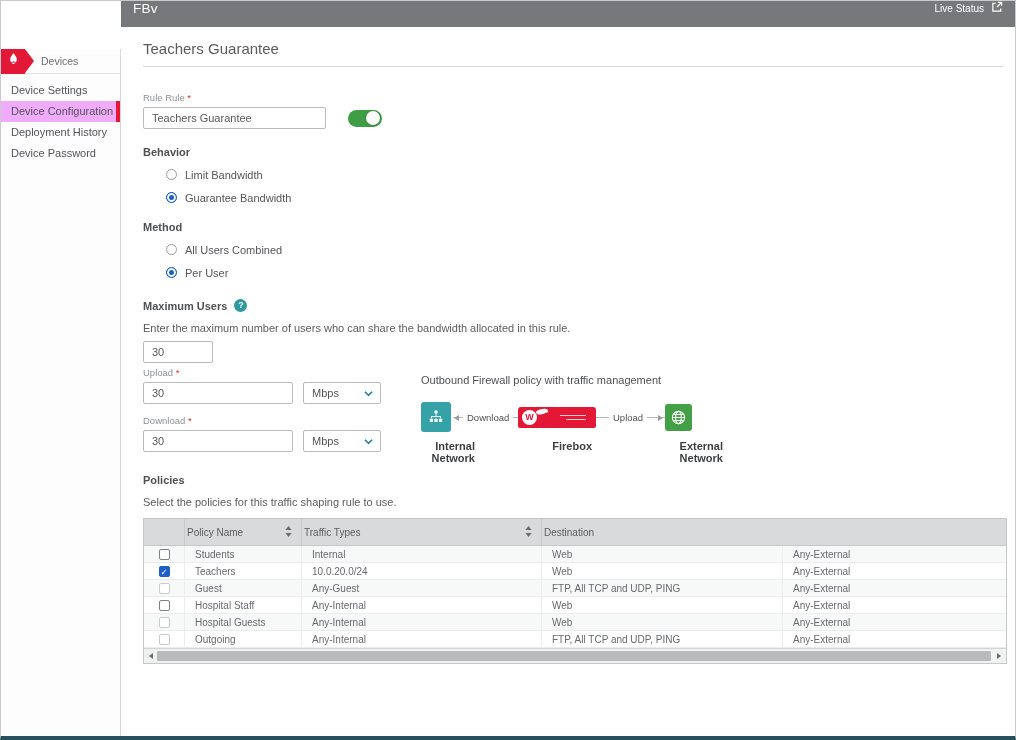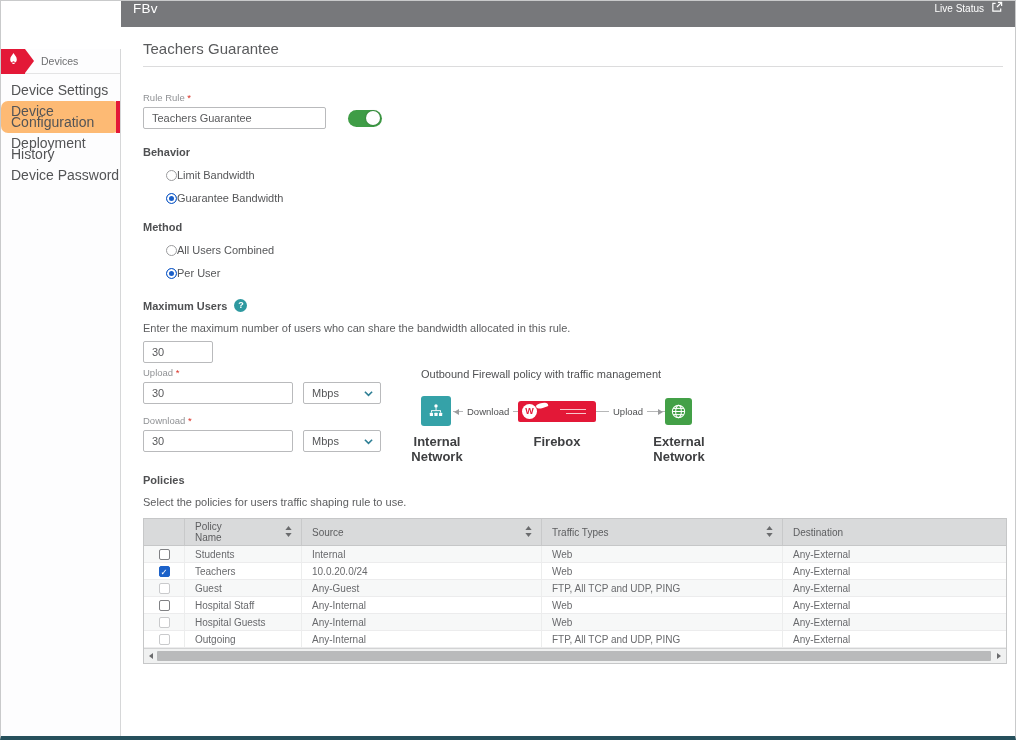--- a/index.html
+++ b/index.html
@@ -24,24 +24,24 @@
     display: flex; align-items: center; justify-content: center; flex: 0 0 auto;
   }
   .pennant::after {
     content: ""; position: absolute; left: 24px; top: 0;
     border-top: 12.5px solid transparent; border-bottom: 12.5px solid transparent;
     border-left: 9px solid #e31837;
   }
   .brand-label { margin-left: 16px; font-size: 10.5px; color: #6e6f71; }
   .nav { padding-top: 6px; }
   .nav-item {
-    position: relative; padding: 5px 0 5px 10px; font-size: 14px; color: #535456;
+    position: relative; padding: 5px 0 5px 10px; font-size: 11px; color: #535456;
     cursor: pointer; line-height: 11px;
   }
-  .nav-item.active { background: #fdba74; border-radius: 7px; }
+  .nav-item.active { background: #f0abfc; }
   .nav-item.active::after { content: ""; position: absolute; right: 0; top: 0; bottom: 0; width: 4px; background: #e31837; }
   
   .topbar {
     position: absolute; left: 120px; right: 0; top: 0; height: 26px;
     background: #77787b; color: #fff; display: flex; align-items: flex-start; padding: 0 12px;
   }
   .topbar-title { font-size: 13.5px; font-weight: 500; letter-spacing: .2px; }
   .live-status { margin-left: auto; display: flex; align-items: center; gap: 7px; font-size: 10px; cursor: pointer; }
   
   .content { position: absolute; left: 120px; top: 26px; right: 0; bottom: 0; padding: 0 12px 0 22px; background: #fff; }
@@ -61,38 +61,38 @@
   .w-band { width: 150px; }
   .toggle { position: relative; width: 34px; height: 17px; border-radius: 9px; background: #c9c9c9; cursor: pointer; }
   .toggle.on { background: #3f9d46; }
   .toggle .knob {
     position: absolute; top: 1.5px; left: 2px; width: 14px; height: 14px;
     background: #fff; border-radius: 50%; box-shadow: 0 0 2px rgba(0,0,0,.35);
   }
   .toggle.on .knob { left: auto; right: 2px; }
   .section-heading { font-size: 11px; font-weight: 700; color: #4f5052; margin-top: 17px; display: flex; align-items: center; }
   .desc { font-size: 11px; color: #5c5d5f; margin-top: 10px; }
-  .option-row { display: flex; align-items: center; margin-top: 11px; font-size: 11px; color: #555658; cursor: pointer; padding-left: 23px; }
+  .option-row { display: flex; align-items: flex-start; gap: 8px; margin-top: 11px; font-size: 11px; color: #555658; cursor: pointer; padding-left: 23px; }
   .radio { width: 11px; height: 11px; border-radius: 50%; border: 1px solid #9b9c9e; background: #fff; flex: 0 0 auto; }
   .radio.selected { background: #1a5fc8; border: 1px solid #1a5fc8; box-shadow: inset 0 0 0 2px #fff; }
   .help-badge {
     width: 13px; height: 13px; border-radius: 50%; background: #2e99a0; color: #fff;
     font-size: 9px; font-weight: 700; text-align: center; line-height: 13px; margin-left: 7px; cursor: pointer;
   }
   
   .bandwidth-row { position: relative; margin-top: 4px; height: 86px; }
   .band-fields { width: 260px; }
   .band-line { display: flex; gap: 10px; margin-top: 4px; }
   .fake-select {
     position: relative; width: 78px; height: 22px; border: 1px solid #b9babc; border-radius: 2px;
     font-size: 11px; color: #555658; background: #fff; display: flex; align-items: center; padding: 0 8px; cursor: pointer;
   }
   .fake-select svg { position: absolute; right: 7px; top: 7px; }
   .dl-label { margin-top: 10px; }
-  .diagram { position: absolute; left: 278px; top: 1px; width: 280px; }
+  .diagram { position: absolute; left: 278px; top: 7px; width: 280px; }
   .diagram-caption { font-size: 11px; color: #4f5052; }
   .diagram-canvas { position: relative; height: 62px; margin-top: 16px; }
   .net-line { position: absolute; top: 15px; left: 32px; width: 212px; height: 1px; background: #b6b7b8; }
   .node-internal {
     position: absolute; left: 0; top: 0; width: 30px; height: 30px; background: #35a2a8; border-radius: 3px;
     display: flex; align-items: center; justify-content: center;
   }
   .node-external {
     position: absolute; left: 244px; top: 2px; width: 27px; height: 27px; background: #43a047; border-radius: 3px;
     display: flex; align-items: center; justify-content: center;
@@ -104,30 +104,30 @@
   }
   .firebox .swoosh { position: absolute; left: 18px; top: 2px; width: 12px; height: 5px; background: #fff; border-radius: 60% 100% 20% 80%; transform: rotate(-18deg); }
   .firebox .vent1, .firebox .vent2 { position: absolute; right: 10px; height: 1px; background: rgba(255,255,255,.75); }
   .firebox .vent1 { top: 8px; width: 26px; }
   .firebox .vent2 { top: 12px; width: 20px; }
   .flow-label { position: absolute; top: 10px; font-size: 9.5px; color: #4f5052; background: #fff; padding: 0 4px; }
   .lbl-download { left: 42px; }
   .lbl-upload { left: 188px; }
   .arrow-left { position: absolute; left: 33px; top: 12.5px; border-top: 3.5px solid transparent; border-bottom: 3.5px solid transparent; border-right: 5px solid #9b9c9e; }
   .arrow-right { position: absolute; left: 237px; top: 12.5px; border-top: 3.5px solid transparent; border-bottom: 3.5px solid transparent; border-left: 5px solid #9b9c9e; }
-  .node-label { position: absolute; top: 38px; font-size: 13px; font-weight: 700; color: #3e3f41; text-align: center; }
+  .node-label { position: absolute; top: 38px; font-size: 11px; font-weight: 700; color: #3e3f41; text-align: right; }
   .nl-internal { left: -22px; width: 76px; }
   .nl-firebox { left: 101px; width: 70px; }
   .nl-external { left: 214px; width: 88px; }
   
   .policies-heading { margin-top: 21px; }
   .table-wrap { margin-top: 10px; width: 864px; border: 1px solid #c6c7c8; }
   .thead, .trow { display: grid; grid-template-columns: 40px 117px 240px 241px 226px; align-items: center; }
   .thead { background: #d9dadb; height: 27px; border-bottom: 1px solid #c6c7c8; }
-  .th { position: relative; font-size: 10px; color: #5c5d5f; padding-left: 10px; height: 100%; display: flex; align-items: center; border-left: 1px solid #c8c9ca; cursor: pointer; gap: 34px; }
+  .th { position: relative; font-size: 10px; color: #5c5d5f; padding-left: 2px; height: 100%; display: flex; align-items: center; border-left: 1px solid #c8c9ca; cursor: pointer; gap: 34px; }
   .th:first-child { border-left: none; }
   .th .sort { margin-left: auto; margin-right: 9px; }
   .trow { height: 17px; border-bottom: 1px solid #ececed; background: #fff; }
   .trow:nth-child(even) { background: #f7f8f8; }
   .trow:last-child { border-bottom: none; }
   .td { font-size: 10px; color: #696a6d; padding-left: 10px; height: 100%; display: flex; align-items: center; border-left: 1px solid #eceded; overflow: hidden; white-space: nowrap; }
   .td:first-child { border-left: none; justify-content: center; padding-left: 0; }
   .cb { position: relative; width: 11px; height: 11px; border: 1px solid #808184; border-radius: 2px; background: #fff; cursor: pointer; }
   .cb.disabled { border-color: #c9cacc; cursor: default; }
   .cb.checked { background: #1b61c9; border-color: #1b61c9; }
@@ -275,40 +275,33 @@
           </div>
           <div class="node-label nl-internal">Internal Network</div>
           <div class="node-label nl-firebox">Firebox</div>
           <div class="node-label nl-external">External Network</div>
         </div>
       </div>
     </div>
 
     
     <div class="section-heading policies-heading">Policies</div>
-    <div class="desc">Select the policies for users traffic shaping rule to use.</div>
+    <div class="desc">Select the policies for this traffic shaping rule to use.</div>
 
     <div class="table-wrap">
       <div class="thead">
         <div class="th"></div>
         <div class="th">
           <span>Policy Name</span>
           <span class="sort"><svg width="7" height="11" viewBox="0 0 7 11" fill="#6a6b6d">
                 <path d="M3.5 0 L6.6 4 H0.4 Z"></path>
                 <path d="M3.5 11 L0.4 7 H6.6 Z"></path>
               </svg></span>
         </div>
         <div class="th">
-          <span>Source</span>
-          <span class="sort"><svg width="7" height="11" viewBox="0 0 7 11" fill="#6a6b6d">
-                <path d="M3.5 0 L6.6 4 H0.4 Z"></path>
-                <path d="M3.5 11 L0.4 7 H6.6 Z"></path>
-              </svg></span>
-        </div>
-        <div class="th">
           <span>Traffic Types</span>
           <span class="sort"><svg width="7" height="11" viewBox="0 0 7 11" fill="#6a6b6d">
                 <path d="M3.5 0 L6.6 4 H0.4 Z"></path>
                 <path d="M3.5 11 L0.4 7 H6.6 Z"></path>
               </svg></span>
         </div>
         <div class="th">
           <span>Destination</span>
         </div>
       </div>

